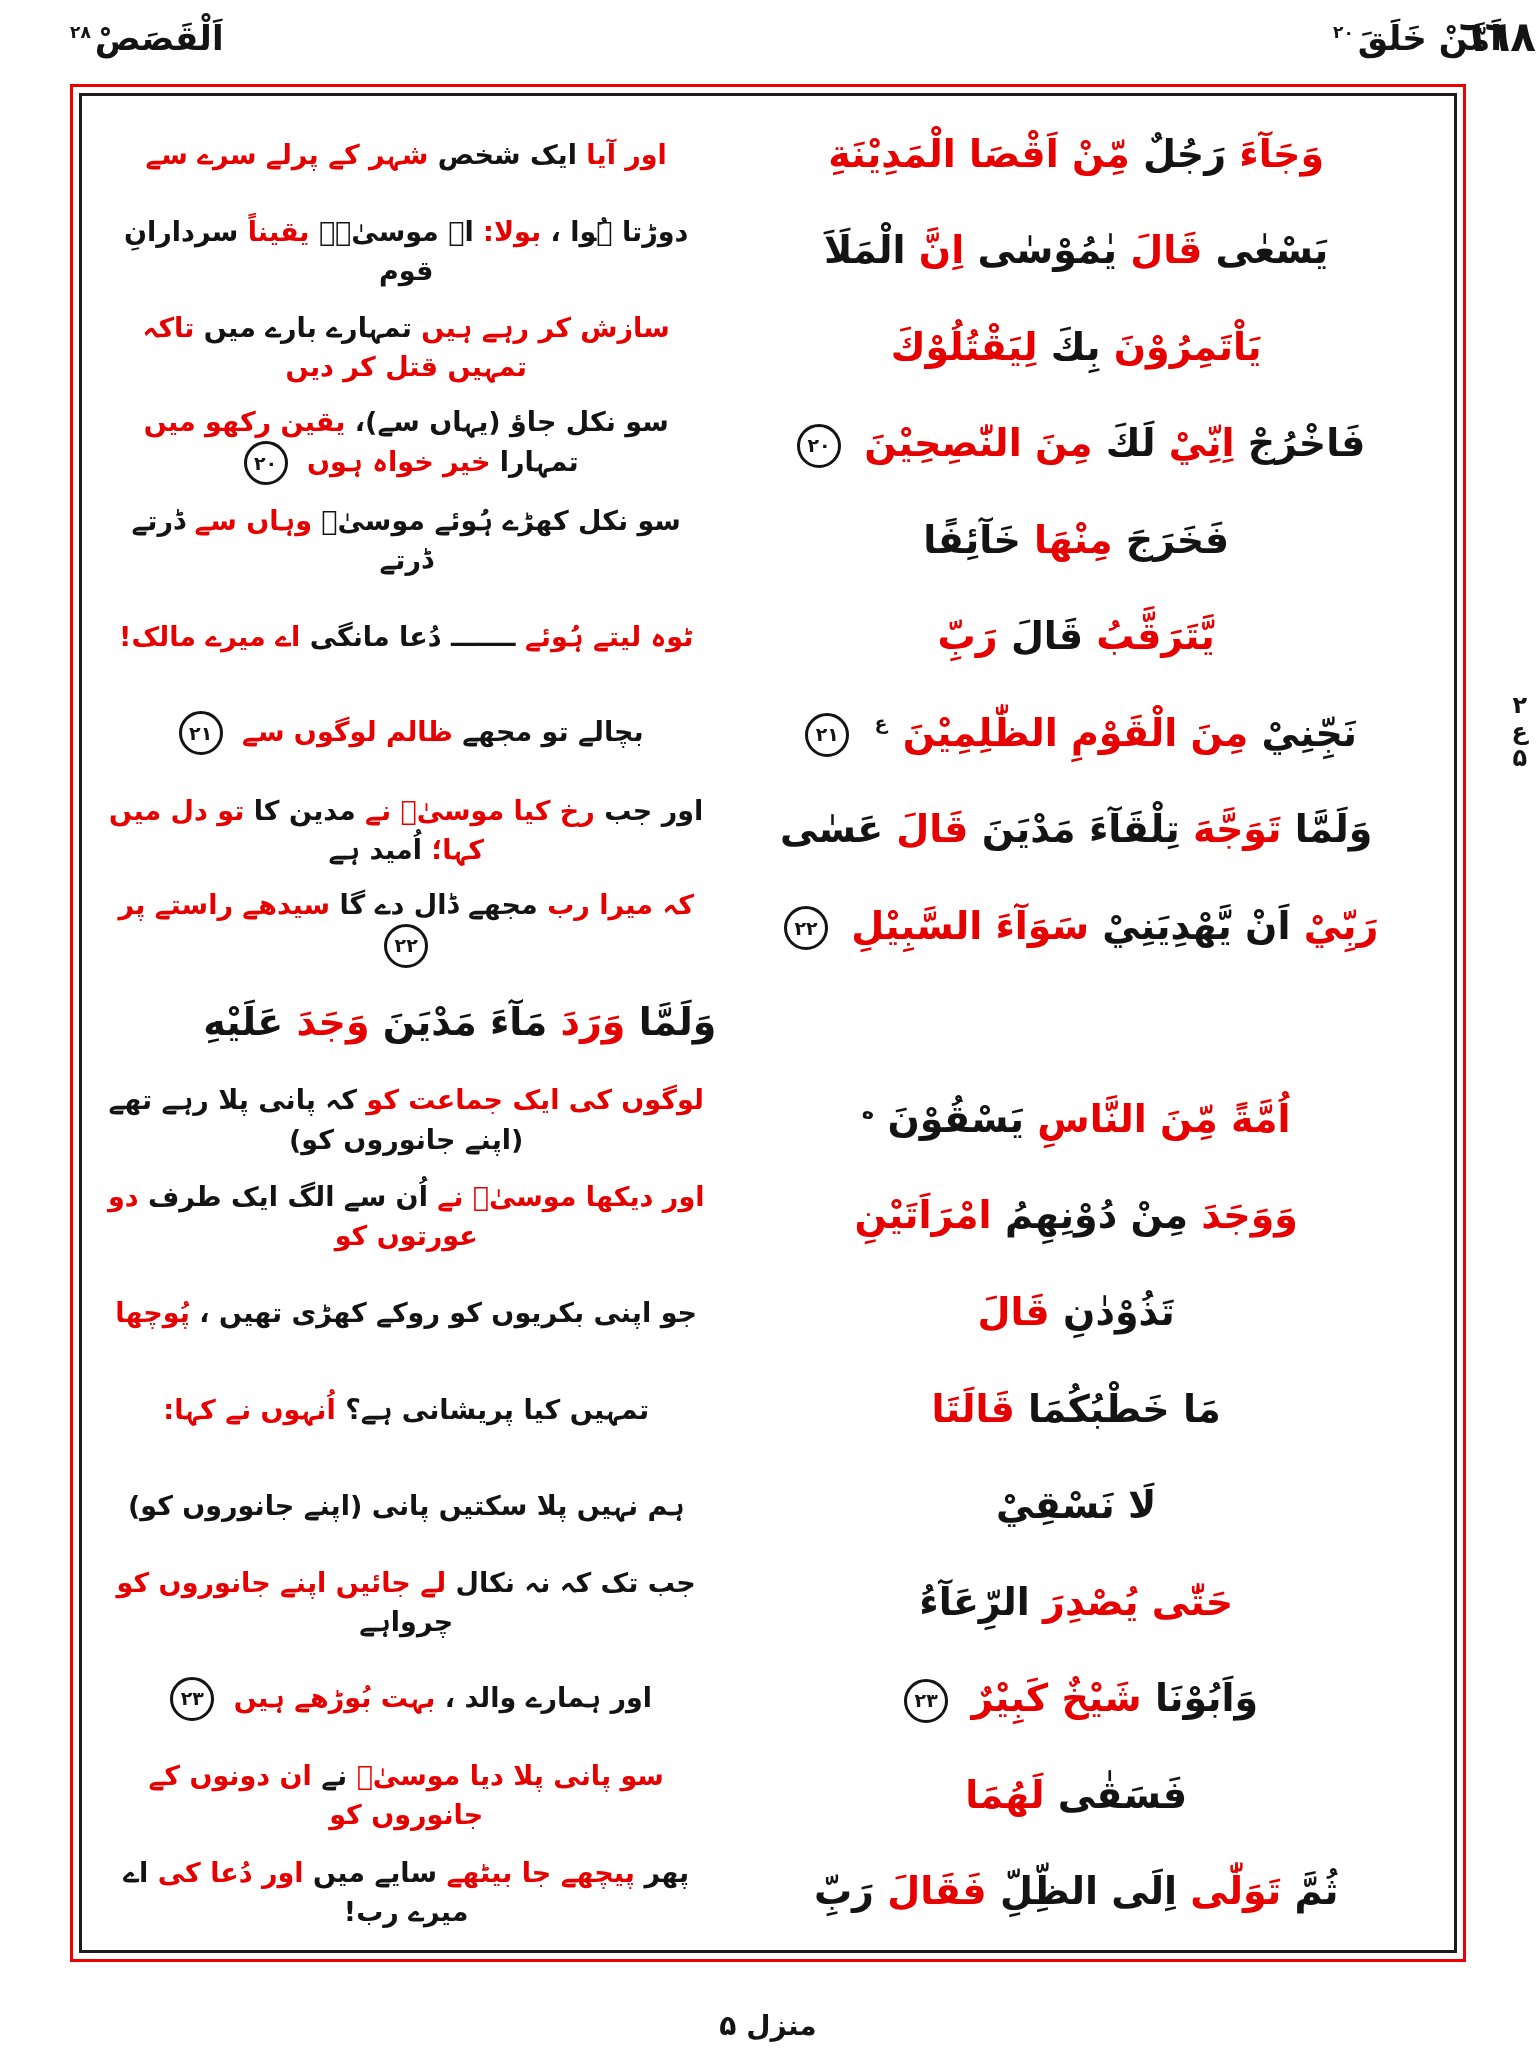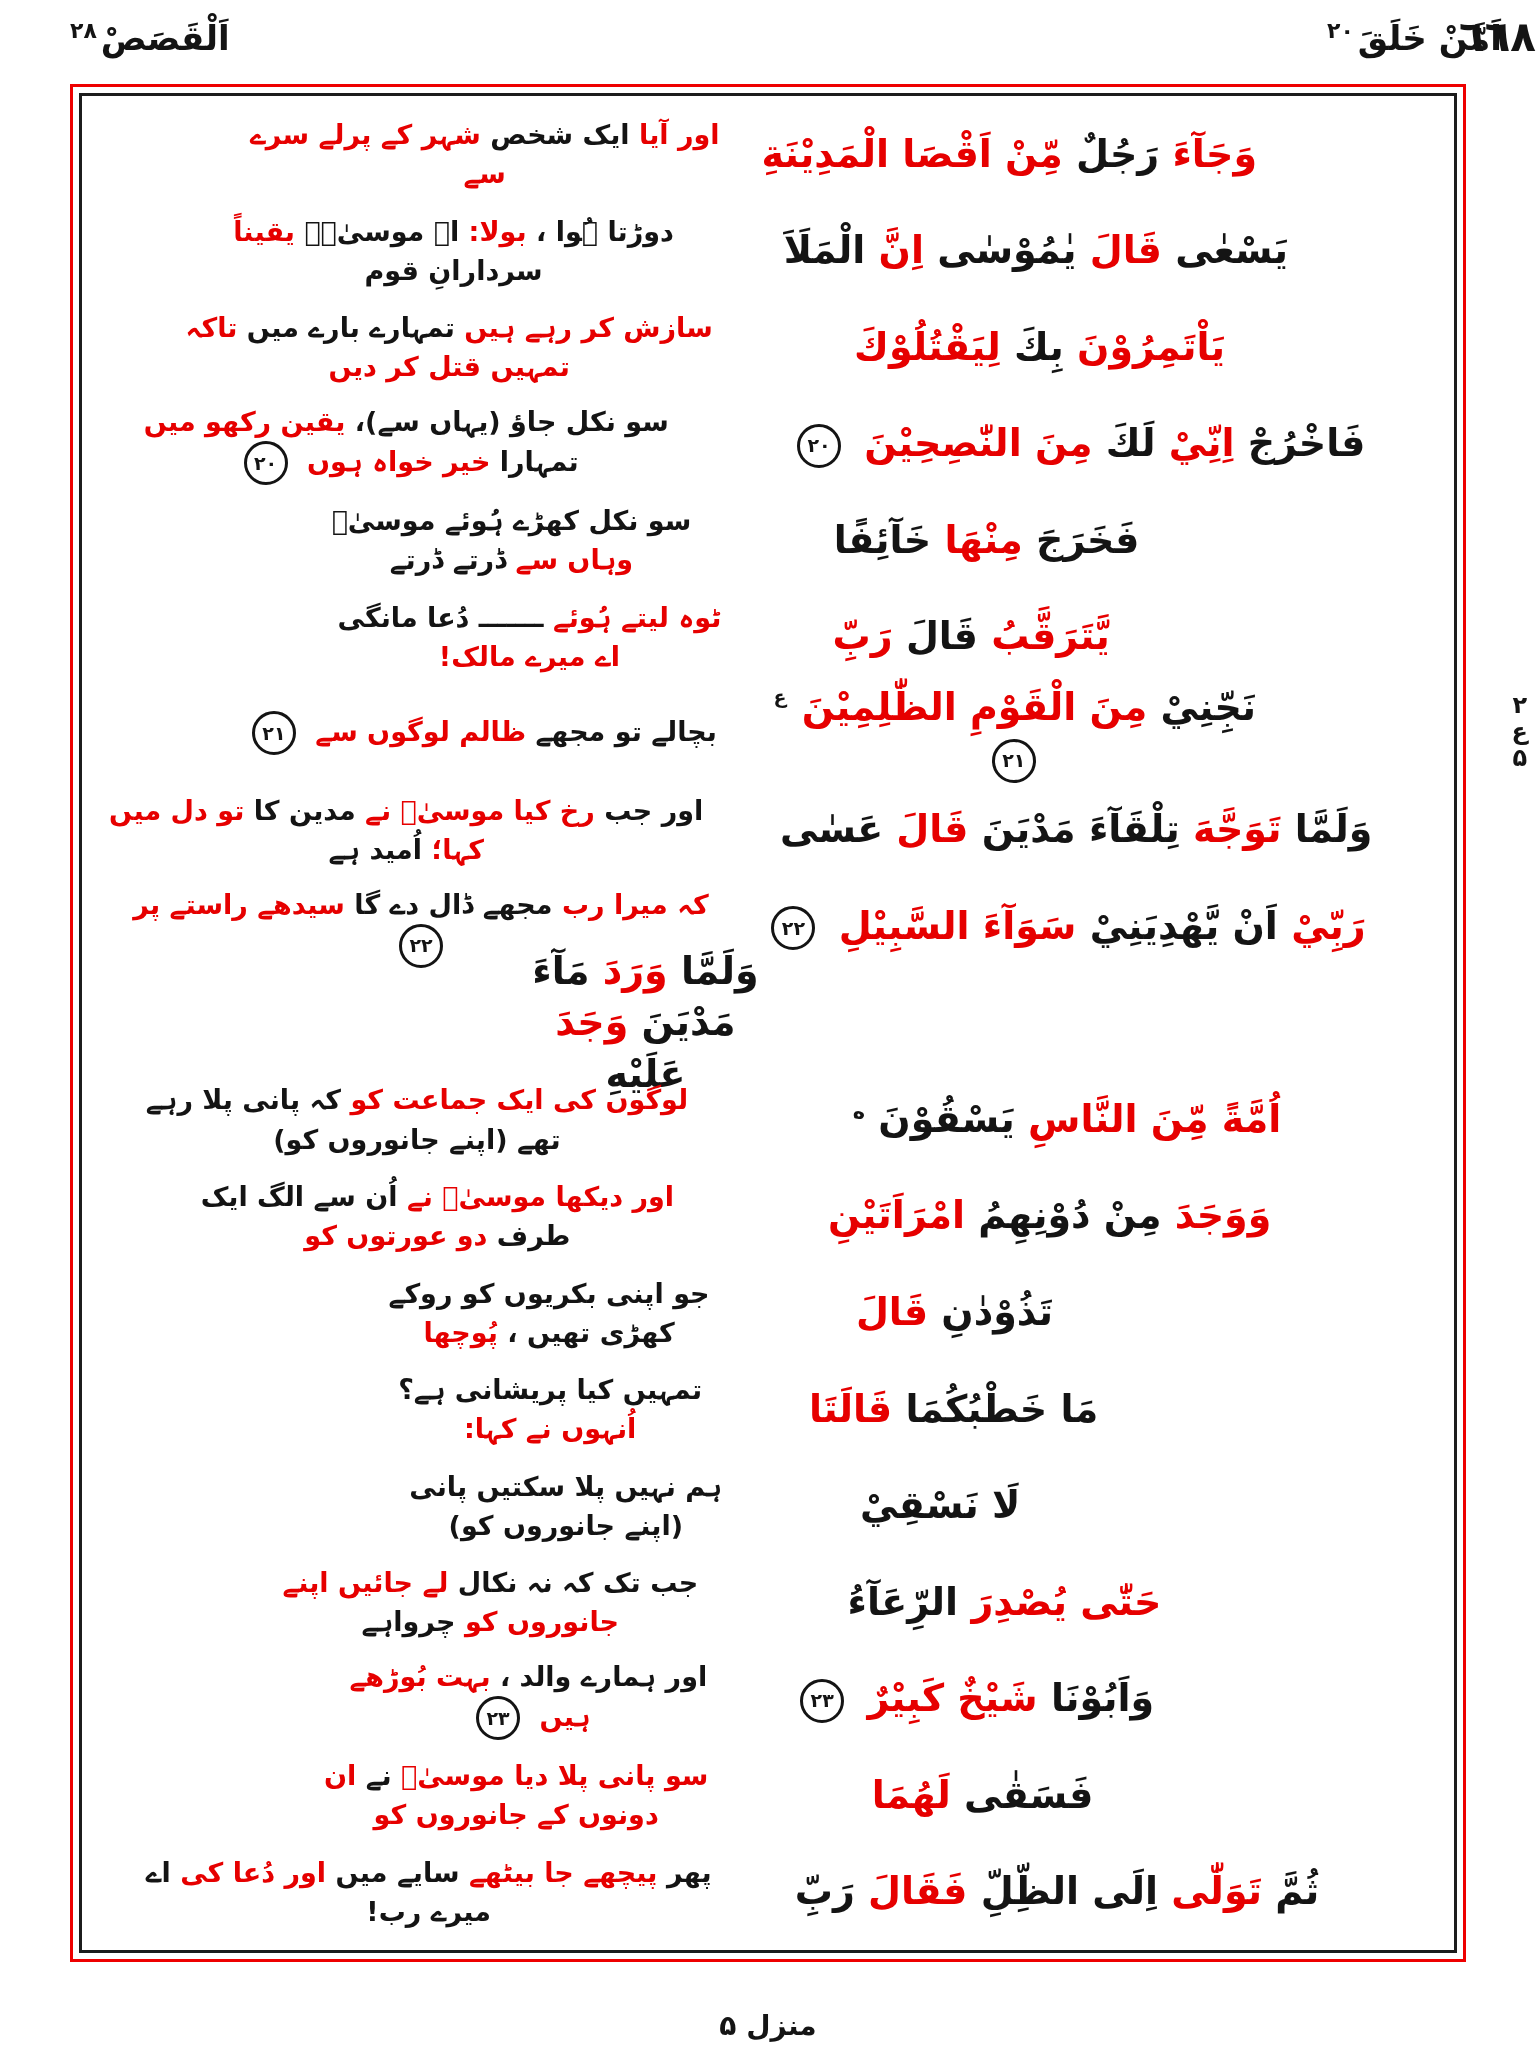--- a/index.html
+++ b/index.html
@@ -14,34 +14,33 @@
     background:#fff;
     font-family:"DejaVu Sans", sans-serif;
     color:var(--ink);
     overflow:hidden;
   }
   
   .hdr-item{position:absolute;top:18px;direction:rtl;font-weight:bold;font-size:34px;color:var(--ink);white-space:nowrap;}
   .hdr-left{left:66px;}
   .hdr-center{left:0;right:0;text-align:right;font-size:42px;top:12px;}
   .hdr-right{right:34px;}
-  .hdr-item sup{font-size:22px;font-weight:bold;margin:0 4px;}
+  .hdr-item sup{font-size:17px;font-weight:bold;margin:0 4px;}
   
   .frame{
     position:absolute;left:70px;top:84px;width:1396px;height:1878px;
     border:3px solid var(--border-red);
     box-sizing:border-box;
   }
   .inner{
     position:absolute;inset:6px;
     border:3px solid #1c1c1c;
     box-sizing:border-box;
     display:flex;flex-direction:column;
     padding:10px 16px;
-    align-items:center;
   }
   
   .row{flex:1 1 0;display:flex;align-items:center;min-height:0;}
   .cell{direction:rtl;unicode-bidi:isolate;text-align:center;box-sizing:border-box;}
   .urdu-cell{width:46%;font-size:27px;font-weight:bold;line-height:1.45;padding:0 6px;}
   .arabic-cell{width:54%;font-size:38px;font-weight:bold;line-height:1.35;padding:0 10px;}
   .seg{color:var(--ink);}
   .seg.red{color:var(--red);}
   .seg.waqf{font-size:0.55em;vertical-align:super;}
   .seg.rukusup{font-size:0.5em;position:relative;top:-0.9em;margin:0 2px;}

